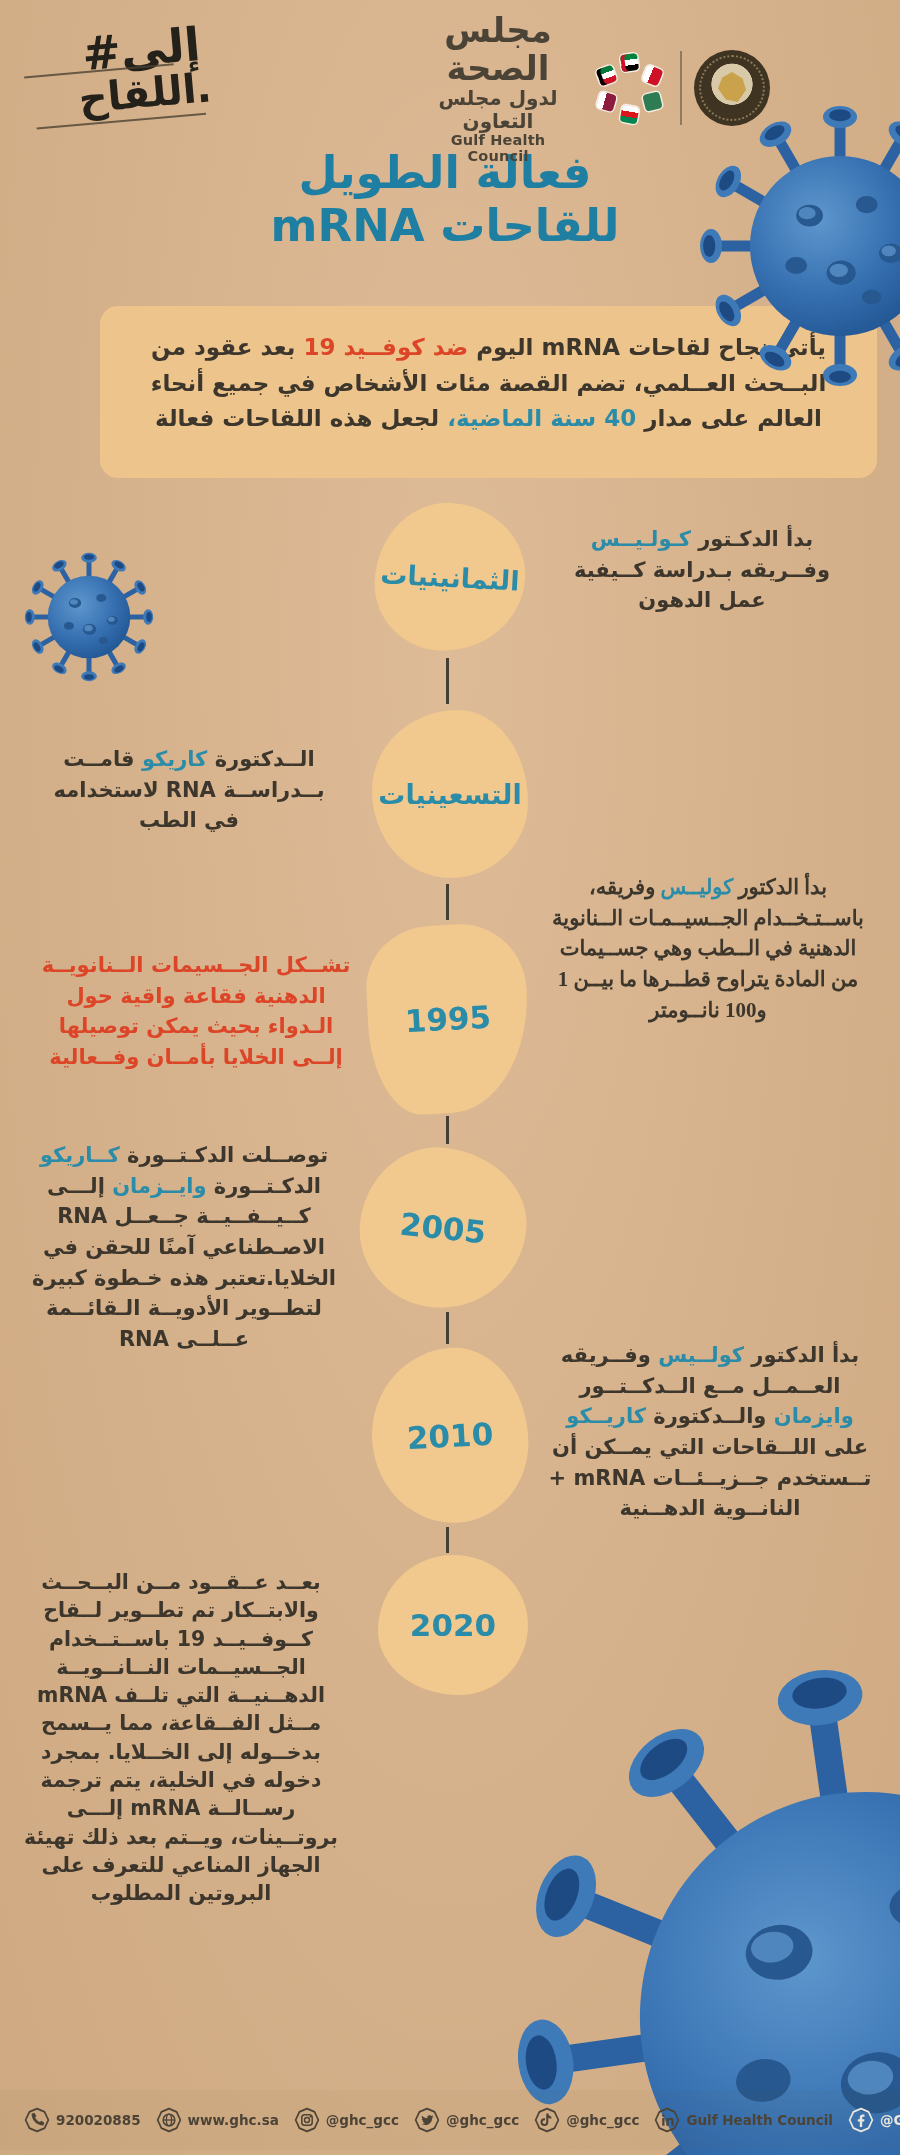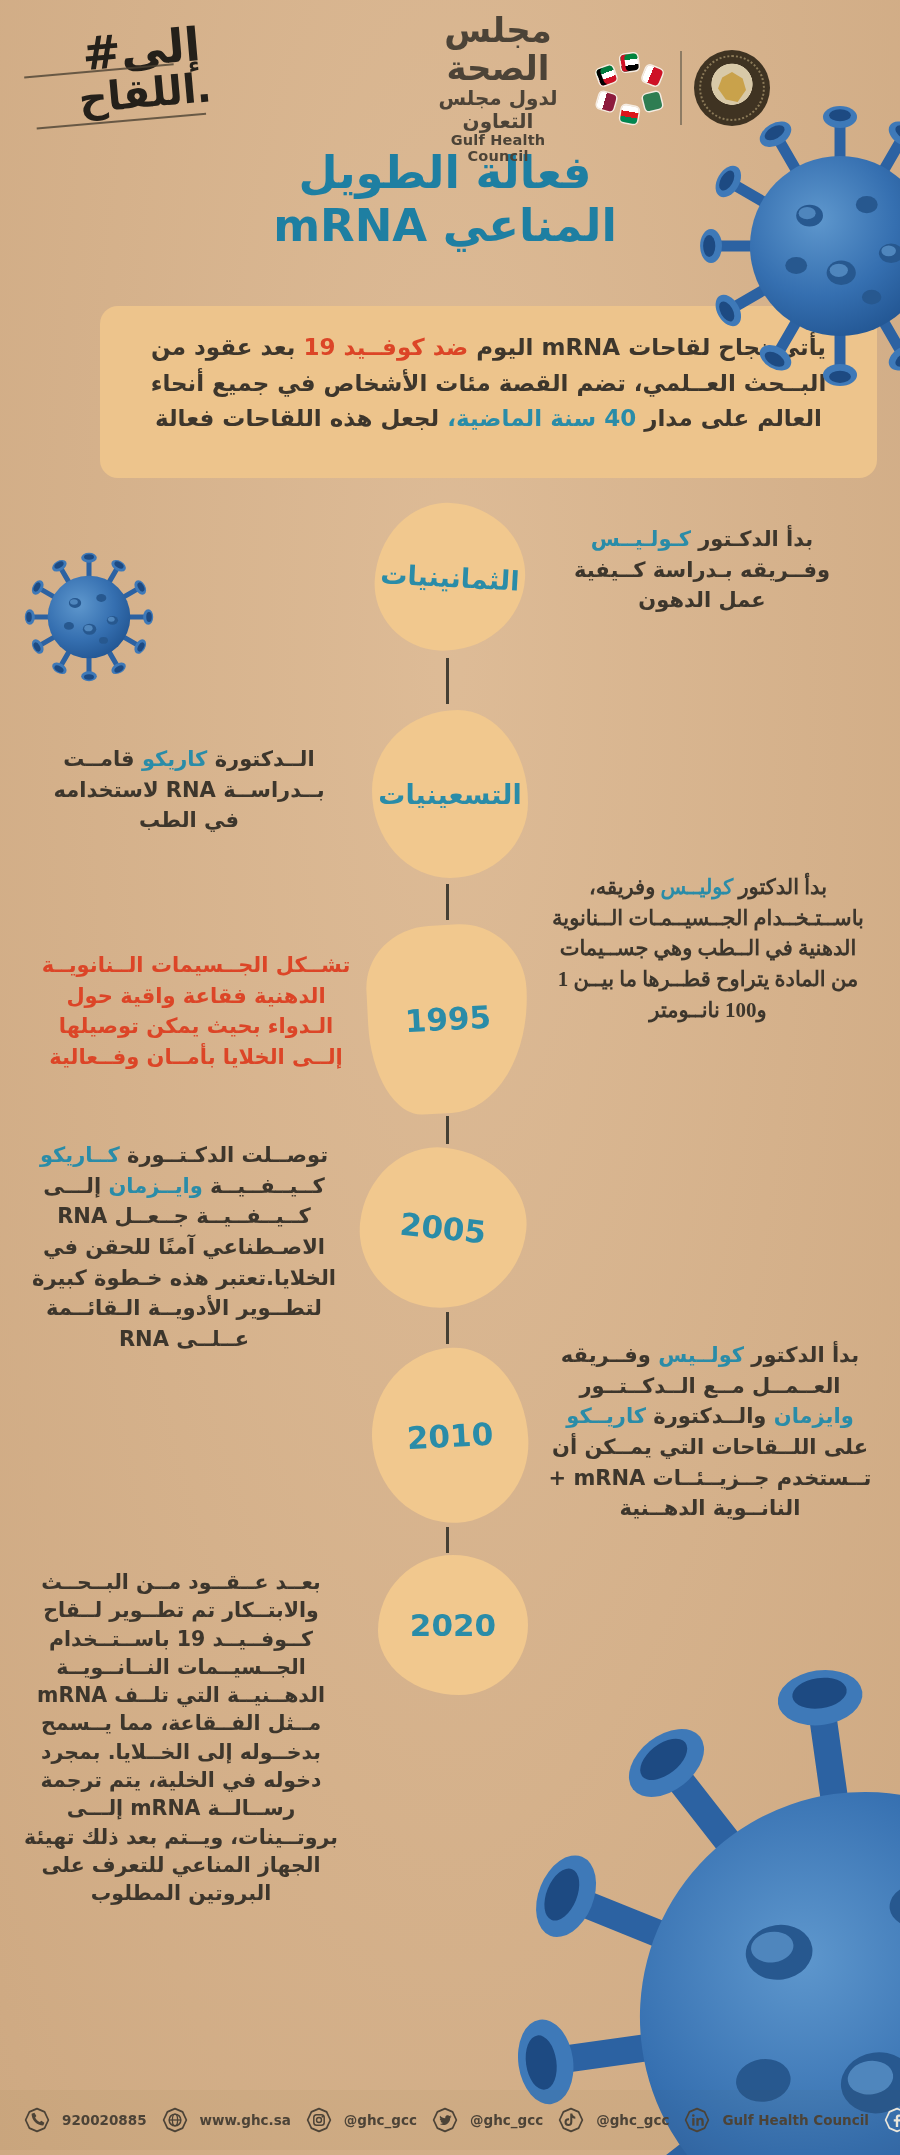--- a/index.html
+++ b/index.html
@@ -74,21 +74,21 @@
   .seg-r{color:#dc4527;}
   
   .virus{position:absolute;}
   .v-top{left:694px;top:100px;width:292px;height:292px;z-index:3;}
   .v-left{left:22px;top:550px;width:134px;height:134px;z-index:1;}
   .v-big{left:500px;top:1652px;width:730px;height:730px;z-index:1;transform:rotate(-8deg);}
   
   .footer{position:absolute;left:0;right:0;top:2090px;height:60px;z-index:5;
     display:flex;align-items:center;padding:0 24px;gap:15px;box-sizing:border-box;
     background:rgba(90,65,35,.04);}
-  .f-item{display:flex;align-items:center;gap:12px;color:#4c4337;white-space:nowrap;}
+  .f-item{display:flex;align-items:center;gap:6px;color:#4c4337;white-space:nowrap;}
   .f-item .seal{width:26px;height:26px;flex:0 0 auto;}
   .f-item .lbl{font-size:13.5px;font-weight:bold;direction:ltr;}
   .f-item.lite{color:#ece7db;}
 </style>
 </head>
 <body>
 
 <div class="page">
 
   <svg width="0" height="0" style="position:absolute" aria-hidden="true">
@@ -150,21 +150,21 @@
       <span class="f" style="transform:translate(0,26px) rotate(10deg);background:linear-gradient(180deg,#fff 33%,#db161b 33% 66%,#008751 66%);"></span>
       <span class="f" style="transform:translate(-23px,13px) rotate(16deg);background:linear-gradient(90deg,#fff 38%,#8d1b3d 38%);"></span>
       <span class="f" style="transform:translate(-23px,-13px) rotate(-20deg);background:linear-gradient(180deg,#007a3d 33%,#fff 33% 66%,#ce1126 66%);box-shadow:inset 4px 0 0 #000,0 0 0 1.5px rgba(255,255,255,.75);"></span>
     </div>
     <div class="logo-divider"></div>
     <div class="emblem"></div>
   </div>
 
   <div class="title" dir="rtl">
     <div class="t1">فعالة الطويل</div>
-    <div class="t2">المناعي mRNA</div>
+    <div class="t2">للقاحات mRNA</div>
   </div>
 
   <svg class="virus v-top" viewBox="0 0 240 240">
       <use href="#virus"></use>
     </svg>
 
   <div class="intro"><span class="seg-d">يأتي نجاح لقاحات mRNA اليوم </span><span class="seg-r">ضد كوفــيد 19</span><span class="seg-d"> بعد عقود من البــحث العــلمي، تضم القصة مئات الأشخاص في جميع أنحاء العالم على مدار </span><span class="seg-t">40 سنة الماضية،</span><span class="seg-d"> لجعل هذه اللقاحات فعالة</span></div>
 
   <svg class="virus v-left" viewBox="0 0 240 240">
       <use href="#virus"></use>
@@ -192,21 +192,21 @@
   <div class="conn c1"></div>
   <div class="conn c2"></div>
   <div class="conn c3"></div>
   <div class="conn c4"></div>
   <div class="conn c5"></div>
 
   <div class="tl-text tx1"><span class="seg-d">بدأ الدكـتور </span><span class="seg-t">كـولـيــس</span><span class="seg-d"> وفــريقه بـدراسة كــيفية عمل الدهون</span></div>
   <div class="tl-text tx2"><span class="seg-d">الــدكتورة </span><span class="seg-t">كاريكو</span><span class="seg-d"> قامــت بــدراســة RNA لاستخدامه في الطب</span></div>
   <div class="tl-text tx3r"><span class="seg-d">بدأ الدكتور </span><span class="seg-t">كوليــس</span><span class="seg-d"> وفريقه، باســتـخــدام الجــسيــمـات الــنانوية الدهنية في الــطب وهي جســيمات من المادة يتراوح قطــرها ما بيــن 1 و100 نانــومتر</span></div>
   <div class="tl-text tx3l"><span class="seg-r">تشــكل الجــسيمات الــنانويــة الدهنية فقاعة واقية حول الـدواء بحيث يمكن توصيلها إلــى الخلايا بأمــان وفــعالية</span></div>
-  <div class="tl-text tx4"><span class="seg-d">توصــلت الدكـتــورة </span><span class="seg-t">كــاريكو</span><span class="seg-d"> كــيــفــيــة </span><span class="seg-t">وايــزمان</span><span class="seg-d"> إلـــى كــيــفــيــة جــعــل RNA الاصـطناعي آمنًا للحقن في الخلايا.تعتبر هذه خـطوة كبيرة لتطــوير الأدويــة الـقائــمة عــلــى RNA</span></div>
+  <div class="tl-text tx4"><span class="seg-d">توصــلت الدكـتــورة </span><span class="seg-t">كــاريكو</span><span class="seg-d"> الدكـتــورة </span><span class="seg-t">وايــزمان</span><span class="seg-d"> إلـــى كــيــفــيــة جــعــل RNA الاصـطناعي آمنًا للحقن في الخلايا.تعتبر هذه خـطوة كبيرة لتطــوير الأدويــة الـقائــمة عــلــى RNA</span></div>
   <div class="tl-text tx5"><span class="seg-d">بدأ الدكتور </span><span class="seg-t">كولــيس</span><span class="seg-d"> وفــريقه العــمــل مــع الــدكــتــور </span><span class="seg-t">وايزمان</span><span class="seg-d"> والــدكتورة </span><span class="seg-t">كاريــكو</span><span class="seg-d"> على اللــقاحات التي يمــكن أن تــستخدم جــزيــئــات mRNA + النانــوية الدهــنية</span></div>
   <div class="tl-text tx6"><span class="seg-d">بعــد عــقــود مــن البــحــث والابتــكار تم تطــوير لــقاح كــوفــيــد 19 باســتــخدام الجــسيــمات النــانــويــة الدهــنيــة التي تلــف mRNA مــثل الفــقاعة، مما يــسمح بدخــوله إلى الخــلايا. بمجرد دخوله في الخلية، يتم ترجمة رســالــة mRNA إلـــى بروتــينات، ويــتم بعد ذلك تهيئة الجهاز المناعي للتعرف على البروتين المطلوب</span></div>
 
   <svg class="virus v-big" viewBox="0 0 240 240">
       <use href="#virus"></use>
     </svg>
 
   <div class="footer">
 
     <div class="f-item">

